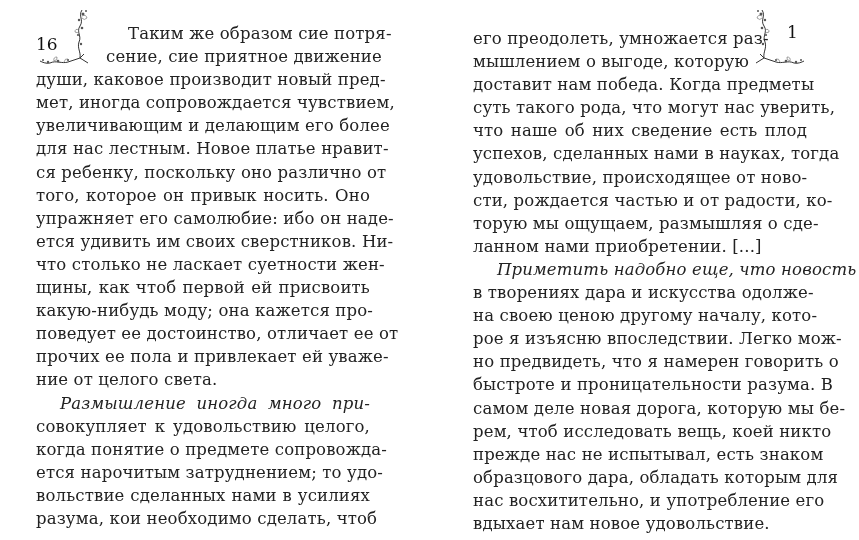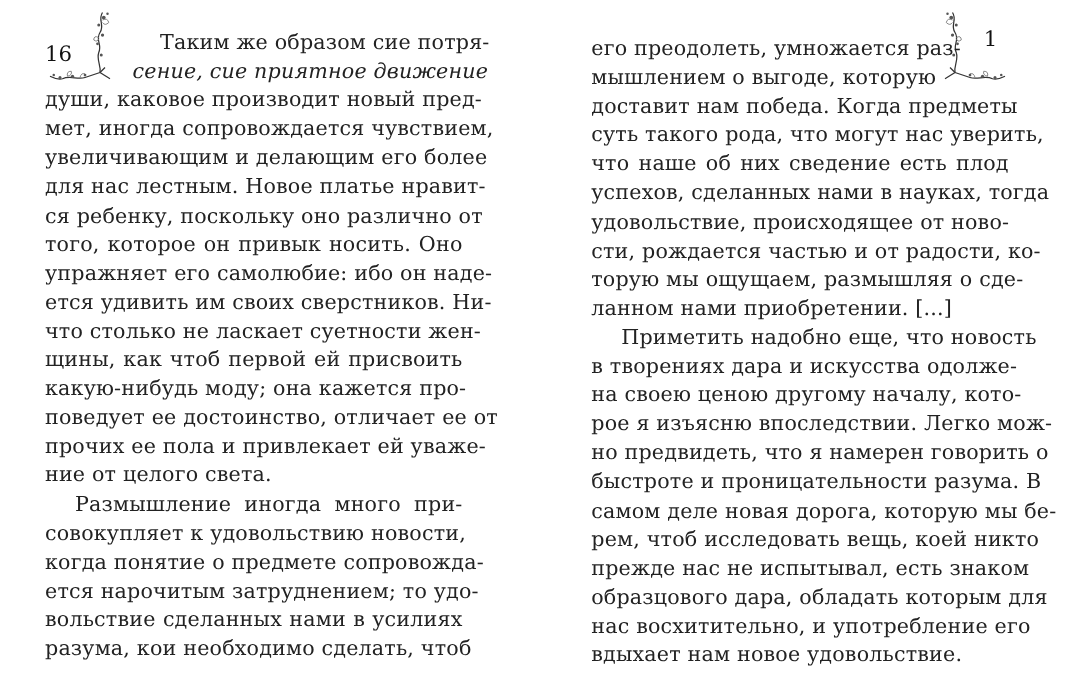--- a/index.html
+++ b/index.html
@@ -14,22 +14,22 @@
   .ornament { position:absolute; width:58px; height:60px; }
   .left .ornament { left:38px; top:6px; }
   .right .ornament { left:318px; top:6px; }
   .text { position:absolute; font-size:16.5px; line-height:23.1px; letter-spacing:0.15px; }
   .left .text { left:36px; top:22px; width:334px; }
   .right .text { left:43px; top:27px; width:334px; }
   .line { display:block; white-space:nowrap; text-align:justify; text-align-last:justify; height:23.1px; }
   .line.last { text-align-last:left; }
   .indent-big { padding-left:92px; }
   .indent-right { padding-right:74px; }
-  .indent { padding-left:24px; }
-  .indent-left-small { padding-left:70px;font-style:italic; }
+  .indent { padding-left:24px;font-style:italic; }
+  .indent-left-small { padding-left:70px; }
 </style>
 </head>
 <body>
 
 <div class="page left">
   <div class="page-num">16</div>
   <svg class="ornament" viewBox="0 0 58 60">
     <g fill="none" stroke="#333" stroke-width="1">
       <path d="M44 4 C40 10, 46 14, 42 20 C38 26, 44 30, 41 36 C39 42, 43 46, 42 52"></path>
       <path d="M42 52 L30 56 C24 58, 18 54, 12 57 C8 58, 4 56, 2 55"></path>
@@ -66,21 +66,21 @@
     <span class="line">того, которое он привык носить. Оно</span>
     <span class="line">упражняет его самолюбие: ибо он наде-</span>
     <span class="line">ется удивить им своих сверстников. Ни-</span>
     <span class="line">что столько не ласкает суетности жен-</span>
     <span class="line">щины, как чтоб первой ей присвоить</span>
     <span class="line">какую-нибудь моду; она кажется про-</span>
     <span class="line">поведует ее достоинство, отличает ее от</span>
     <span class="line">прочих ее пола и привлекает ей уваже-</span>
     <span class="line last">ние от целого света.</span>
     <span class="line indent">Размышление иногда много при-</span>
-    <span class="line">совокупляет к удовольствию новости,</span>
+    <span class="line">совокупляет к удовольствию целого,</span>
     <span class="line">когда понятие о предмете сопровожда-</span>
     <span class="line">ется нарочитым затруднением; то удо-</span>
     <span class="line">вольствие сделанных нами в усилиях</span>
     <span class="line">разума, кои необходимо сделать, чтоб</span>
   </div>
 </div>
 
 <div class="page right">
   <div class="page-num">1</div>
   <svg class="ornament" viewBox="0 0 58 60">

